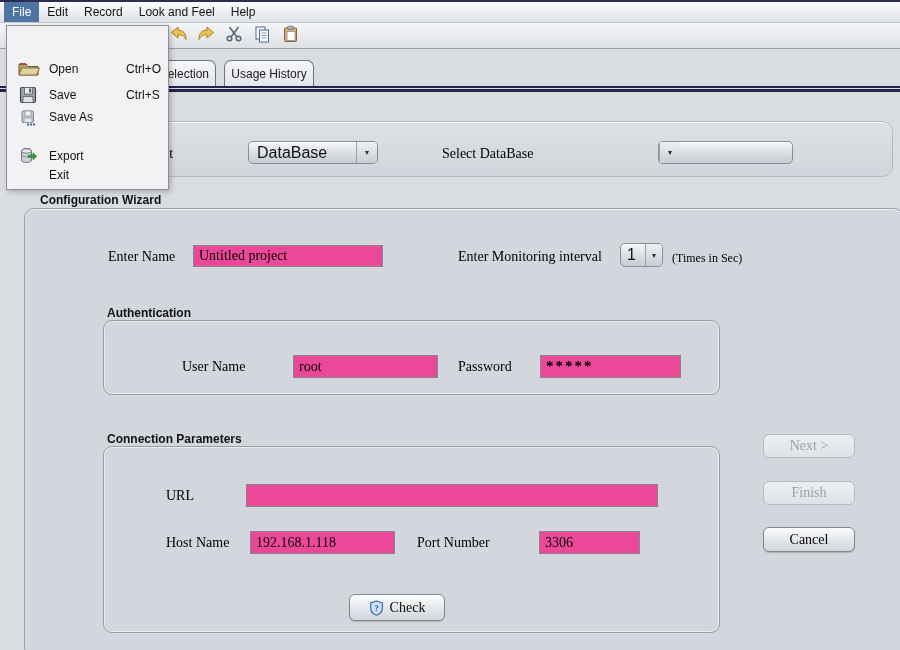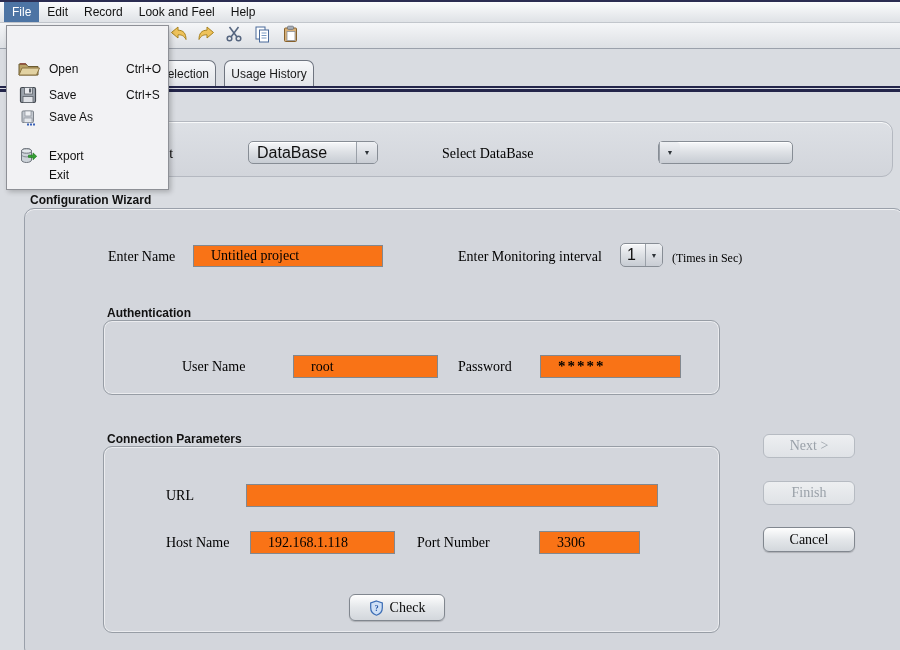--- a/index.html
+++ b/index.html
@@ -42,22 +42,22 @@
          box-shadow:inset 0 1px 0 #fff;display:flex;align-items:stretch;}
   .combo .val{flex:1;display:flex;align-items:center;padding:0 8px;font-size:16px;color:#111;}
   .combo .arrow{width:20px;border-left:1px solid #9aa0a8;display:flex;align-items:center;justify-content:center;
                 font-size:7px;color:#2e3338;background:linear-gradient(#eef0f3,#c9cdd4);border-radius:0 4px 4px 0;}
   
   #wizard{left:24px;top:208px;width:880px;height:450px;box-sizing:border-box;
           border:1px solid #9aa0aa;border-radius:10px;background:#d3d6dc;
           box-shadow:inset 0 1px 0 rgba(255,255,255,.65);}
   .group{position:absolute;box-sizing:border-box;border:1px solid #979da5;border-radius:9px;
          box-shadow:inset 0 0 0 1px rgba(255,255,255,.55);}
-  .tf{position:absolute;box-sizing:border-box;border:1px solid #82888f;background:#f97316;
-      font:14px "Liberation Serif",serif;color:#000;padding:0 17px;outline:none;}
+  .tf{position:absolute;box-sizing:border-box;border:1px solid #82888f;background:#ec4899;
+      font:14px "Liberation Serif",serif;color:#000;padding:0 5px;outline:none;}
   .tf.pw{font-weight:bold;letter-spacing:2px;font-size:15px;padding-top:0;}
   .btn{position:absolute;box-sizing:border-box;border:1px solid #81878f;border-radius:6px;
        background:linear-gradient(#fefefe,#e4e7ea 50%,#d3d7dc);
        font:14px "Liberation Serif",serif;color:#0a0a0a;
        display:flex;align-items:center;justify-content:center;gap:6px;
        box-shadow:0 1px 1px rgba(0,0,0,.18);cursor:default;}
   .btn.disabled{color:#9aa1a9;border-color:#b6bbc2;box-shadow:none;
        background:linear-gradient(#edeff1,#dfe2e6);}
   
   #file-menu{left:6px;top:25px;width:161px;height:163px;z-index:50;
@@ -140,21 +140,21 @@
 <div class="lbl" style="left:139px;top:146px;">Select</div>
 <div class="combo" style="left:248px;top:141px;width:130px;">
   <span class="val">DataBase</span>
   <span class="arrow">▼</span>
 </div>
 <div class="lbl" style="left:442px;top:146px;">Select DataBase</div>
 <div class="combo" style="left:658px;top:141px;width:135px;">
   <span class="arrow">▼</span>
 </div>
 
-<div class="btitle" style="left:30px;top:193px;">Configuration Wizard</div>
+<div class="btitle" style="left:40px;top:193px;">Configuration Wizard</div>
 <div class="abs" id="wizard"></div>
 
 <div class="lbl" style="left:108px;top:249px;">Enter Name</div>
 <input class="tf" style="left: 193px; top: 245px; width: 190px; height: 22px;" type="text" value="Untitled project">
 
 <div class="lbl" style="left:458px;top:249px;">Enter Monitoring interval</div>
 <div class="combo" style="left:620px;top:243px;width:43px;height:24px;">
   <span class="val" style="padding:0 6px;">1</span>
   <span class="arrow" style="width:16px;">▼</span>
 </div>

